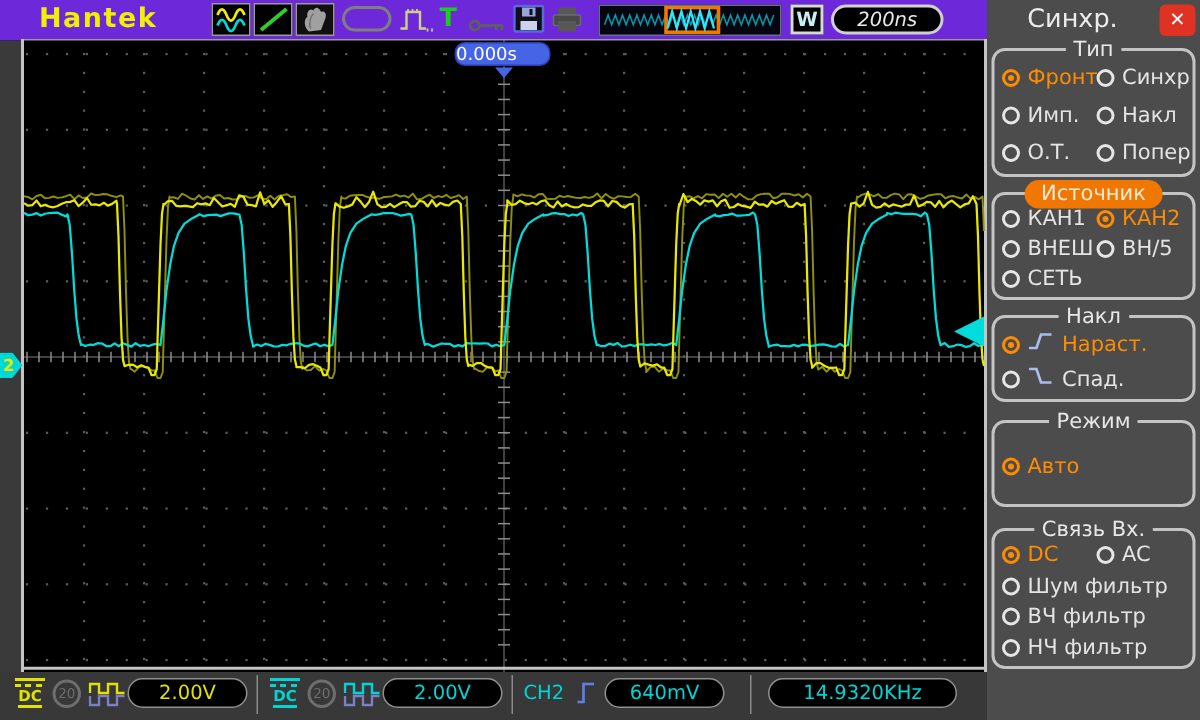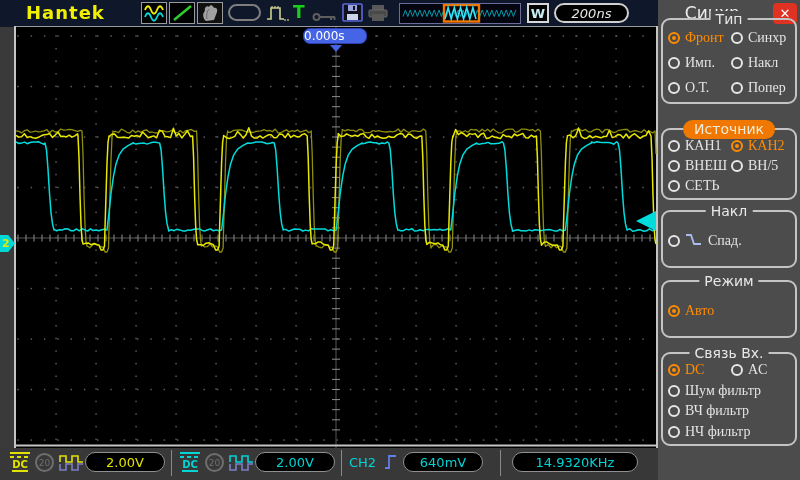--- a/index.html
+++ b/index.html
@@ -1,21 +1,21 @@
 <!DOCTYPE html>
 <html><head>
 <meta charset="utf-8">
 <style>
   html,body{margin:0;padding:0;background:#222;}
   #app{position:relative;width:800px;height:480px;background:#000;overflow:hidden;
        font-family:"DejaVu Sans",sans-serif;-webkit-font-smoothing:none;}
   #app *{box-sizing:border-box;}
 
   
-  #topbar{position:absolute;left:0;top:0;width:714px;height:27px;background:#0f172a;}
+  #topbar{position:absolute;left:0;top:0;width:714px;height:27px;background:#6d28d9;}
   #brand{position:absolute;left:26px;top:2px;font-size:18px;font-weight:bold;color:#f0f000;letter-spacing:1px;}
   .tbtn{position:absolute;top:2px;width:26px;height:22px;background:#000;border:1px solid #9a9a9a;display:flex;align-items:center;justify-content:center;}
   #btn-wave{left:141px;} #btn-slash{left:169px;} #btn-hand{left:197px;background:#101010;}
   #empty-slot{position:absolute;left:228px;top:4px;width:33px;height:17px;border:2px solid #7e7e7e;border-radius:9px;}
   #pulse-ic{position:absolute;left:266px;top:4px;}
   #trig-t{position:absolute;left:293px;top:2px;color:#19cf19;font-weight:bold;font-size:17px;}
   #key-ic{position:absolute;left:312px;top:8px;}
   #save-ic{position:absolute;left:342px;top:3px;}
   #print-ic{position:absolute;left:368px;top:4px;}
   #preview{position:absolute;left:399px;top:3px;width:122px;height:21px;background:#05050f;border:1px solid #6b6b9a;}
@@ -59,21 +59,21 @@
   .sec{position:absolute;left:3px;right:3px;border:2px solid #c4c4c4;border-radius:9px;}
   .sec .ttl{position:absolute;top:-9px;left:50%;transform:translateX(-50%);background:#4c4c4c;padding:0 5px;
         font-size:14px;color:#e8e8e8;white-space:nowrap;line-height:17px;}
   .sec .ttl.pillttl{background:#f07800;border-radius:10px;color:#f2ead8;padding:0 11px;top:-10px;height:19px;line-height:19px;}
   .sec .items{position:absolute;left:5px;right:1px;top:6px;bottom:2px;display:flex;flex-wrap:wrap;align-content:space-around;}
   .item{display:flex;align-items:center;gap:5px;}
   .item.half{width:50%;} .item.full{width:100%;}
   .radio{width:12px;height:12px;border:2px solid #e6e6e6;border-radius:50%;position:relative;flex:none;}
   .item.sel .radio{border-color:#ff8c00;}
   .item.sel .radio::after{content:'';position:absolute;inset:2px;background:#ff8c00;border-radius:50%;}
-  .item .lbl{font-size:14px;color:#e4e4e4;white-space:nowrap;font-family:Liberation Serif, serif;}
+  .item .lbl{font-size:14px;color:#e4e4e4;white-space:nowrap;}
   .item.sel .lbl{color:#ff8c00;}
 </style>
 </head>
 <body>
 
 <div id="app">
 
   <div id="topbar">
     <div id="brand">Hantek</div>
     <div class="tbtn" id="btn-wave">
@@ -1172,21 +1172,21 @@
     <div class="sep" style="left:500px"></div>
     <div class="pill c2" style="left:512px;width:126px">
       <span>14.9320KHz</span>
     </div>
   </div>
 
   <div id="panel">
     <div id="paneltitle">Синхр.</div>
     <div id="closebtn">✕</div>
     <div id="sections">
-        <div class="sec" style="top: 18px; height: 86px; padding-left: 36px;">
+        <div class="sec" style="top: 32px; height: 86px; padding-left: 36px;">
           <span class="ttl">Тип</span>
           <div class="items">
             <div class="item half sel">
               <span class="radio"></span>
               <span class="lbl">Фронт</span>
             </div>
             <div class="item half">
               <span class="radio"></span>
               <span class="lbl">Синхр</span>
             </div>
@@ -1229,20 +1229,27 @@
             </div>
             <div class="item half">
               <span class="radio"></span>
               <span class="lbl">СЕТЬ</span>
             </div>
           </div>
         </div>
         <div class="sec" style="top: 210px; height: 58px;">
           <span class="ttl">Накл</span>
           <div class="items">
+            <div class="item full sel">
+              <span class="radio"></span>
+              <span><svg width="18" height="15" viewBox="0 0 18 15">
+                  <polyline points="1,12 6,12 9,3 16,3" stroke="#aabced" fill="none" stroke-width="1.8"></polyline>
+                </svg></span>
+              <span class="lbl">Нараст.</span>
+            </div>
             <div class="item full">
               <span class="radio"></span>
               <span><svg width="18" height="15" viewBox="0 0 18 15">
                   <polyline points="1,3 6,3 9,12 16,12" stroke="#aabced" fill="none" stroke-width="1.8"></polyline>
                 </svg></span>
               <span class="lbl">Спад.</span>
             </div>
           </div>
         </div>
         <div class="sec" style="top: 280px; height: 58px;">

